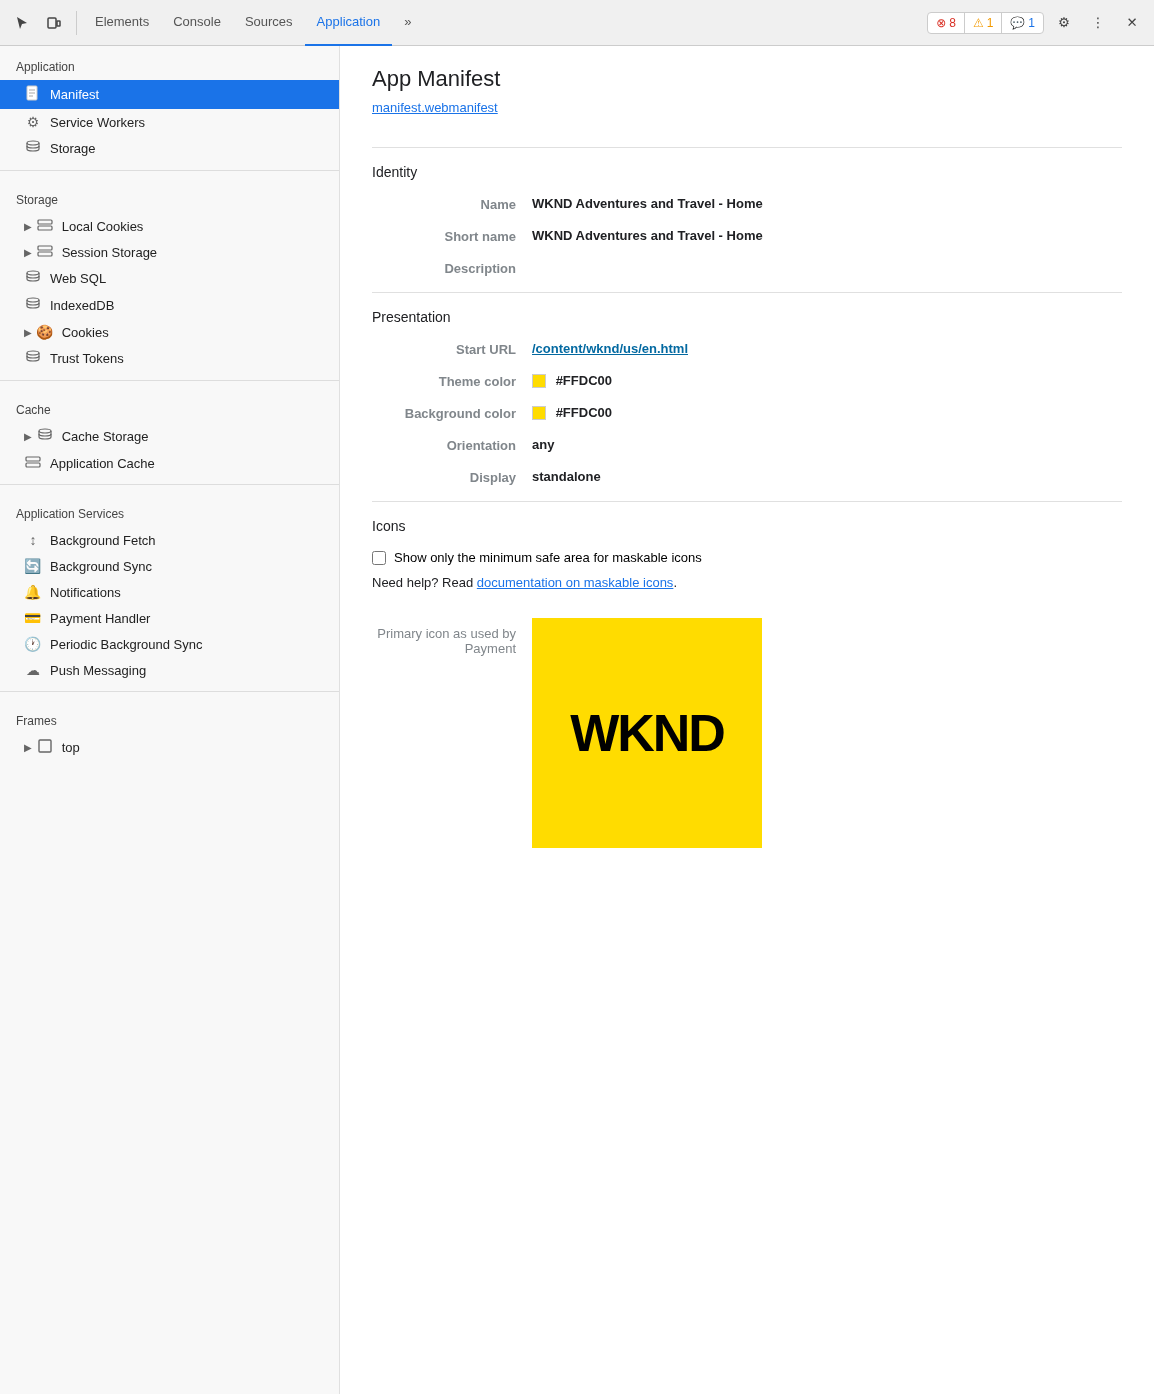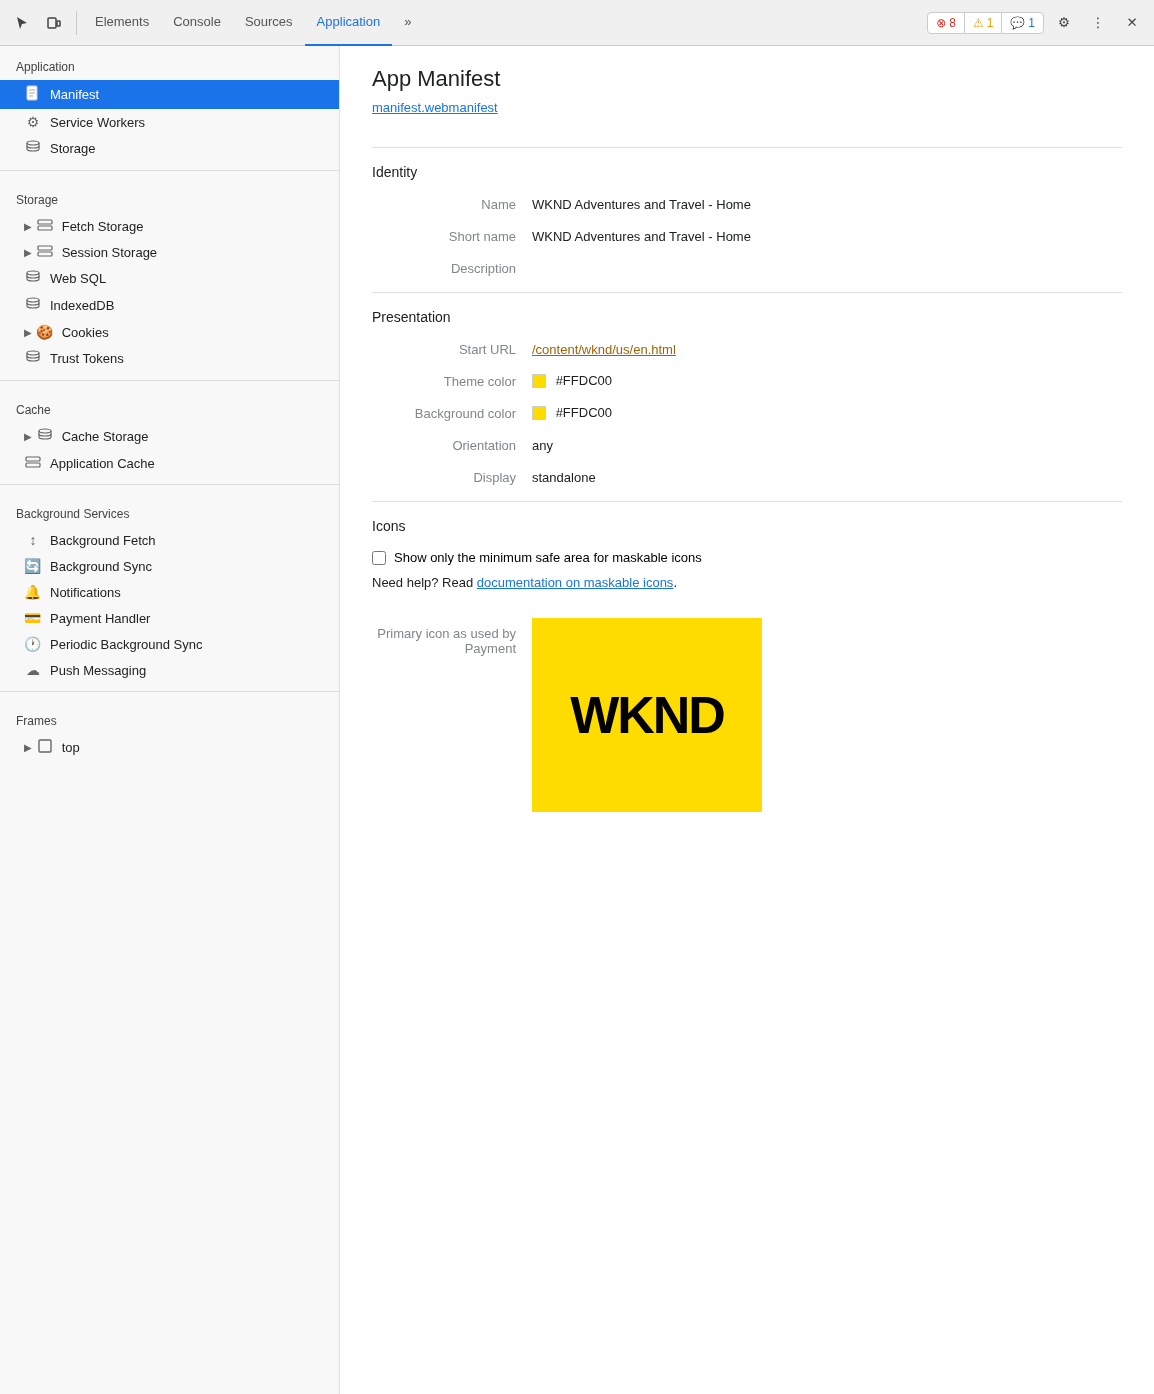--- a/index.html
+++ b/index.html
@@ -166,39 +166,40 @@
       margin: 16px 0;
     }
     .section-title {
       font-size: 14px;
       font-weight: 400;
       color: #202124;
       margin-bottom: 16px;
     }
     .property-row {
       display: flex;
-      align-items: flex-end;
+      align-items: flex-start;
       margin-bottom: 16px;
+      font-weight: bold;
     }
     .property-label {
       width: 160px;
       min-width: 160px;
       text-align: right;
       color: #80868b;
       font-size: 13px;
       padding-right: 16px;
       padding-top: 1px;
     }
     .property-value {
       color: #202124;
       font-size: 13px;
       flex: 1;
     }
     .property-value.link {
-      color: #a16207;
+      color: #0369a1;
       text-decoration: underline;
       cursor: pointer;
     }
     .color-swatch {
       display: inline-block;
       width: 14px;
       height: 14px;
       border: 1px solid #ccc;
       margin-right: 6px;
       vertical-align: middle;
@@ -233,21 +234,21 @@
       width: 160px;
       min-width: 160px;
       text-align: right;
       color: #80868b;
       font-size: 13px;
       padding-right: 16px;
       padding-top: 8px;
     }
     .icon-preview-box {
       width: 230px;
-      height: 194px;
+      height: 230px;
       background: #FFDC00;
       display: flex;
       align-items: center;
       justify-content: center;
     }
     .wknd-logo {
       font-size: 52px;
       font-weight: 900;
       color: #000;
       letter-spacing: -2px;
@@ -342,21 +343,21 @@
     <div class="sidebar-section-header">Storage</div>
 
     <div class="sidebar-item">
       <span class="expand-arrow">▶</span>
       <span class="item-icon">
         <svg width="16" height="12" viewBox="0 0 16 12">
             <rect x="1" y="1" width="14" height="4" rx="1" fill="none" stroke="#666" stroke-width="1.2"></rect>
             <rect x="1" y="7" width="14" height="4" rx="1" fill="none" stroke="#666" stroke-width="1.2"></rect>
           </svg>
       </span>
-      <span>Fetch Storage</span>
+      <span>Local Cookies</span>
     </div>
 
     <div class="sidebar-item">
       <span class="expand-arrow">▶</span>
       <span class="item-icon">
         <svg width="16" height="12" viewBox="0 0 16 12">
             <rect x="1" y="1" width="14" height="4" rx="1" fill="none" stroke="#666" stroke-width="1.2"></rect>
             <rect x="1" y="7" width="14" height="4" rx="1" fill="none" stroke="#666" stroke-width="1.2"></rect>
           </svg>
       </span>
@@ -423,21 +424,21 @@
         <svg width="16" height="12" viewBox="0 0 16 12">
             <rect x="1" y="1" width="14" height="4" rx="1" fill="none" stroke="#666" stroke-width="1.2"></rect>
             <rect x="1" y="7" width="14" height="4" rx="1" fill="none" stroke="#666" stroke-width="1.2"></rect>
           </svg>
       </span>
       <span>Application Cache</span>
     </div>
 
     <hr class="sidebar-divider">
 
-    <div class="sidebar-section-header">Background Services</div>
+    <div class="sidebar-section-header">Application Services</div>
 
     <div class="sidebar-item">
       <span class="item-icon">↕</span>
       <span>Background Fetch</span>
     </div>
 
     <div class="sidebar-item">
       <span class="item-icon">🔄</span>
       <span>Background Sync</span>
     </div>

